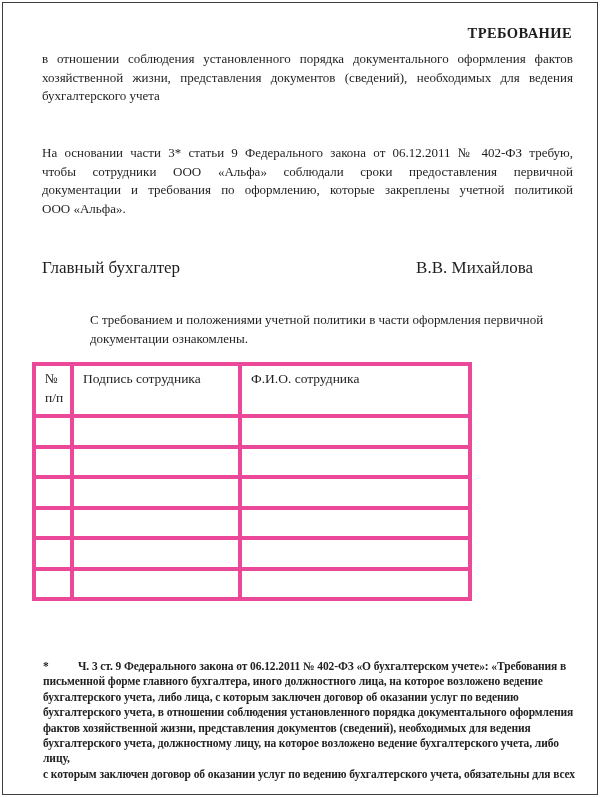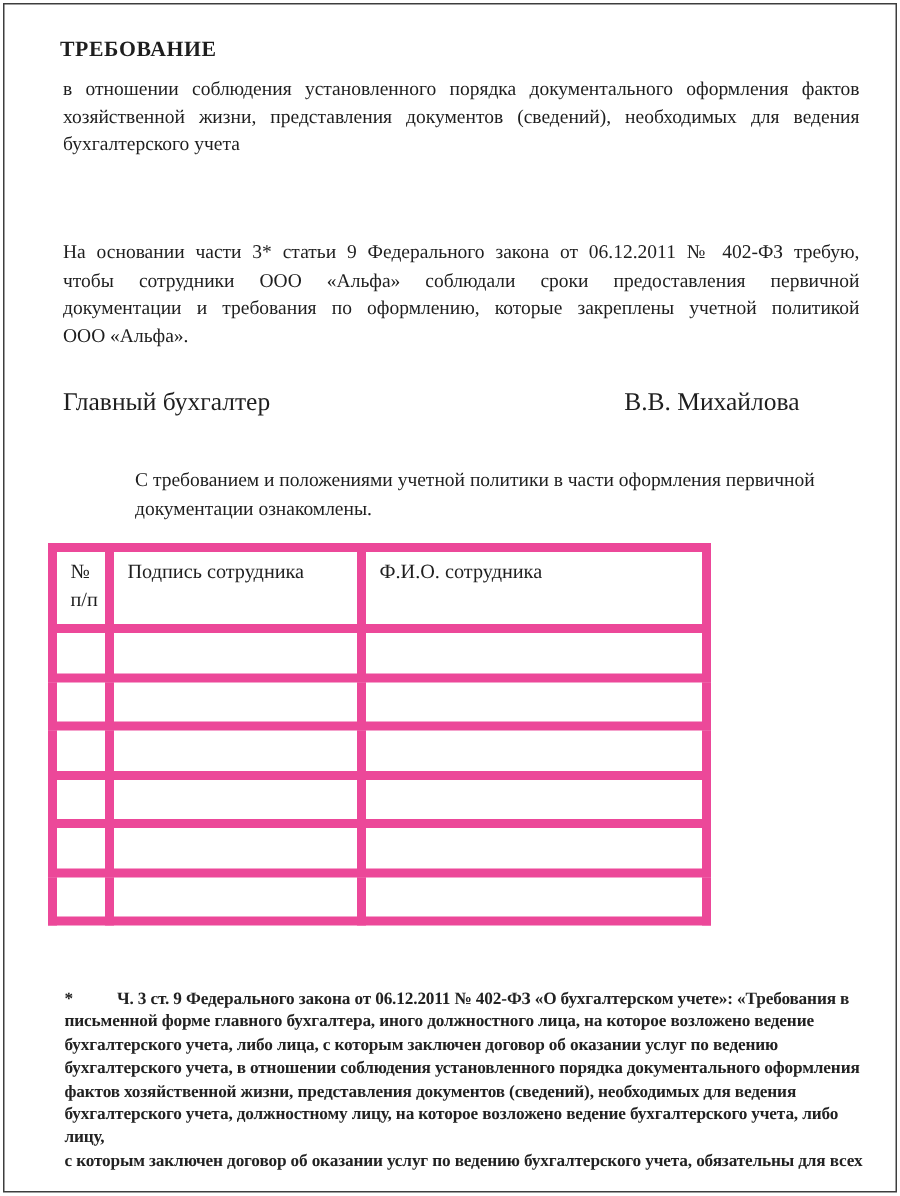--- a/index.html
+++ b/index.html
@@ -21,34 +21,34 @@
     inset: 2px;
     border: 1px solid #3e3e3e;
     pointer-events: none;
   }
   .title {
     position: absolute;
     top: 25px;
     left: 40px;
     right: 28px;
     margin: 0;
-    text-align: left;
+    text-align: right;
     font-size: 14.5px;
     font-weight: bold;
     letter-spacing: 0.4px;
   }
   .para {
     position: absolute;
     left: 42px;
     width: 531px;
     font-size: 13px;
     line-height: 18.6px;
   }
   .p-subject { top: 50px; }
-  .p-body    { top: 144px; margin-top: 15px; }
+  .p-body    { top: 144px; }
   .p-ack     { top: 311px; margin-left: 48px; }
   .jline {
     text-align: justify;
     text-align-last: justify;
   }
   .jline.last {
     text-align-last: left;
   }
   .lline { text-align: left; }
   .sig-row {
@@ -65,21 +65,21 @@
   .ack-table {
     position: absolute;
     top: 362px;
     left: 32px;
     border-collapse: collapse;
     table-layout: fixed;
     font-size: 13.5px;
     line-height: 19px;
   }
   .ack-table th, .ack-table td {
-    border: 6px solid #ec4899;
+    border: 4px solid #ec4899;
     padding: 0;
   }
   .ack-table { border: 2px solid #303030; }
   .ack-table thead th {
     height: 45px;
     vertical-align: top;
     text-align: left;
     font-weight: normal;
     padding: 3px 4px 0 9px;
   }

